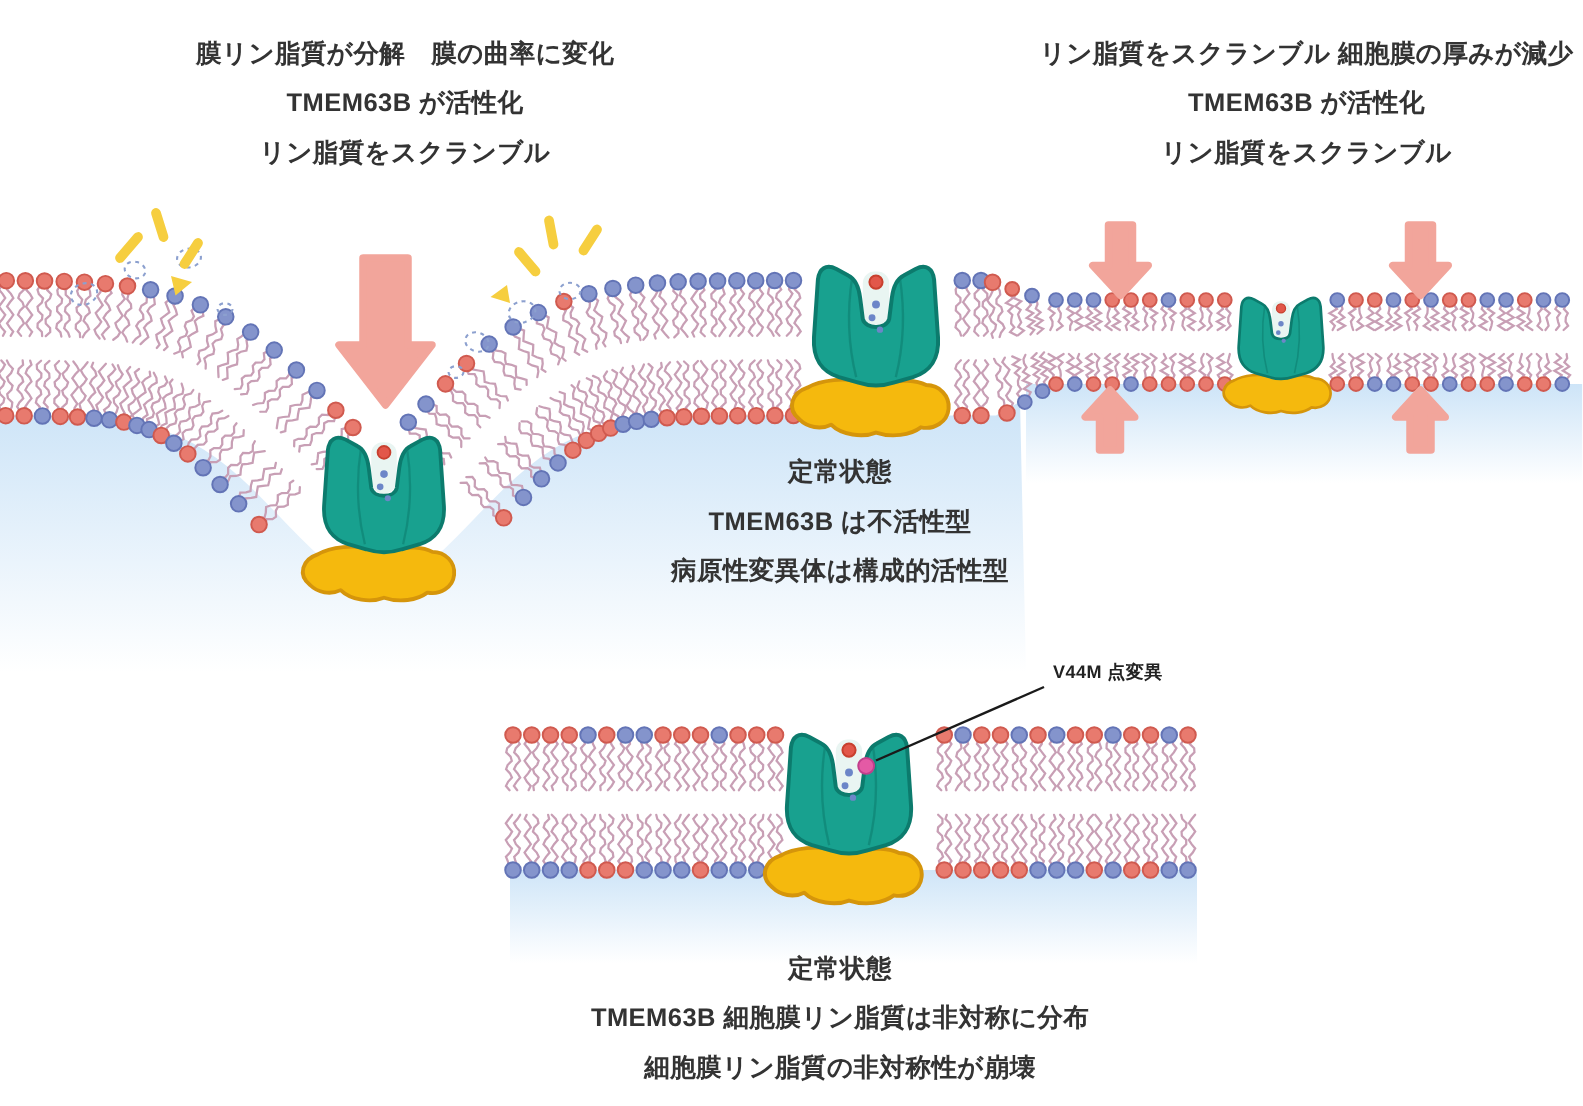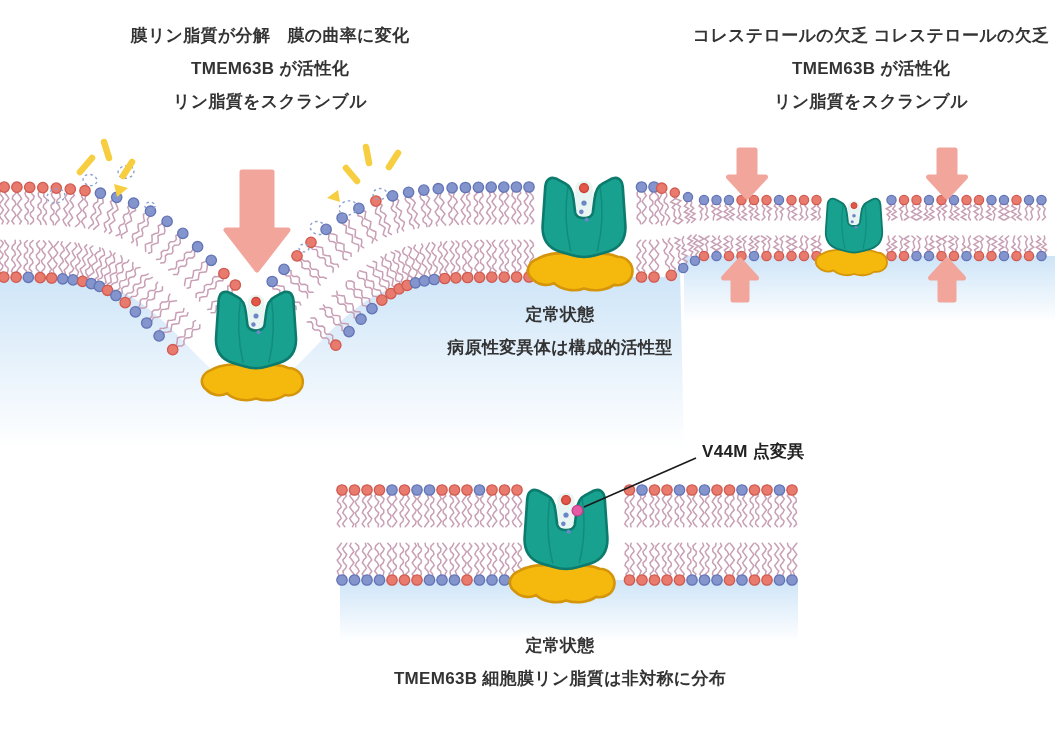--- a/index.html
+++ b/index.html
@@ -1,21 +1,21 @@
 <!DOCTYPE html>
 <html><head>
 <meta charset="utf-8">
 <style>
   html,body{margin:0;padding:0;background:#fff;}
   .canvas{position:relative;width:1055px;height:737px;background:#fff;overflow:hidden;
           font-family:"Liberation Sans","DejaVu Sans",sans-serif;}
   svg.fig{position:absolute;left:0;top:0;}
   .cap{position:absolute;transform:translateX(-50%);text-align:center;font-size:17px;
        font-weight:600;color:#333;line-height:33px;white-space:nowrap;letter-spacing:.3px;}
-  .note{position:absolute;font-size:17px;font-weight:600;color:#222;white-space:nowrap;letter-spacing:.3px;}
+  .note{position:absolute;font-size:12px;font-weight:600;color:#222;white-space:nowrap;letter-spacing:.3px;}
 </style>
 </head>
 <body>
 
 <div class="canvas">
 
   <svg class="fig" id="fig" width="1055" height="737" viewBox="0 0 1055 737">
       <defs>
         <linearGradient id="gL" x1="0" y1="272" x2="0" y2="448" gradientUnits="userSpaceOnUse">
           <stop offset="0" stop-color="#C9E2F7" stop-opacity="0.92"></stop>
@@ -668,30 +668,32 @@
       <path d="M 696 458 L 584 507" stroke="#1a1a1a" stroke-width="1.6" fill="none"></path>
     </svg>
 
   <div class="cap" style="left:270px;top:19px">
     <div>膜リン脂質が分解　膜の曲率に変化</div>
     <div>TMEM63B が活性化</div>
     <div>リン脂質をスクランブル</div>
   </div>
 
   <div class="cap" style="left:871px;top:19px">
-    <div>コレステロールの欠乏 コレステロールの欠乏</div>
+    <div>リン脂質をスクランブル 細胞膜の厚みが減少</div>
     <div>TMEM63B が活性化</div>
     <div>リン脂質をスクランブル</div>
   </div>
 
   <div class="cap" style="left:560px;top:298px">
     <div>定常状態</div>
+    <div>TMEM63B は不活性型</div>
     <div>病原性変異体は構成的活性型</div>
   </div>
 
   <div class="note" style="left:702px;top:440px">V44M 点変異</div>
 
   <div class="cap" style="left:560px;top:629px">
     <div>定常状態</div>
     <div>TMEM63B 細胞膜リン脂質は非対称に分布</div>
+    <div>細胞膜リン脂質の非対称性が崩壊</div>
   </div>
 
 </div>
 
 </body></html>

